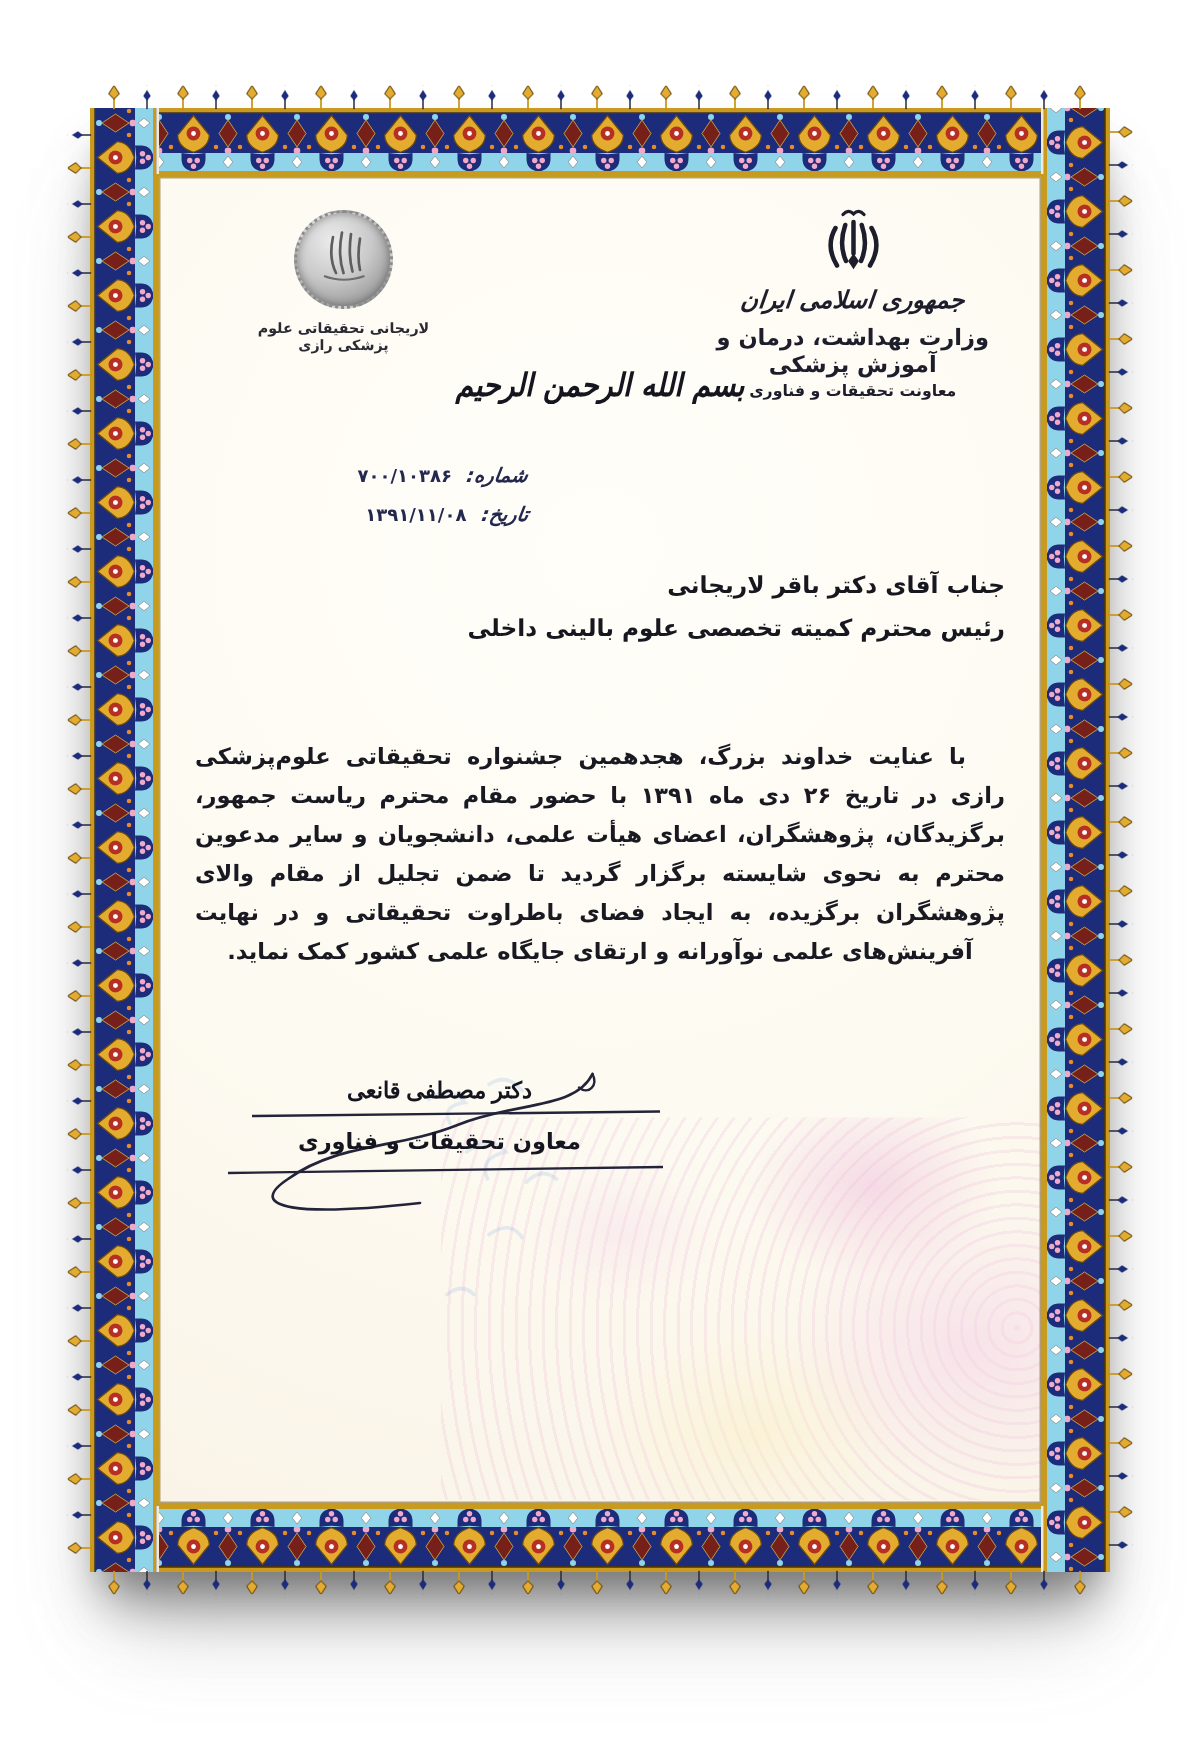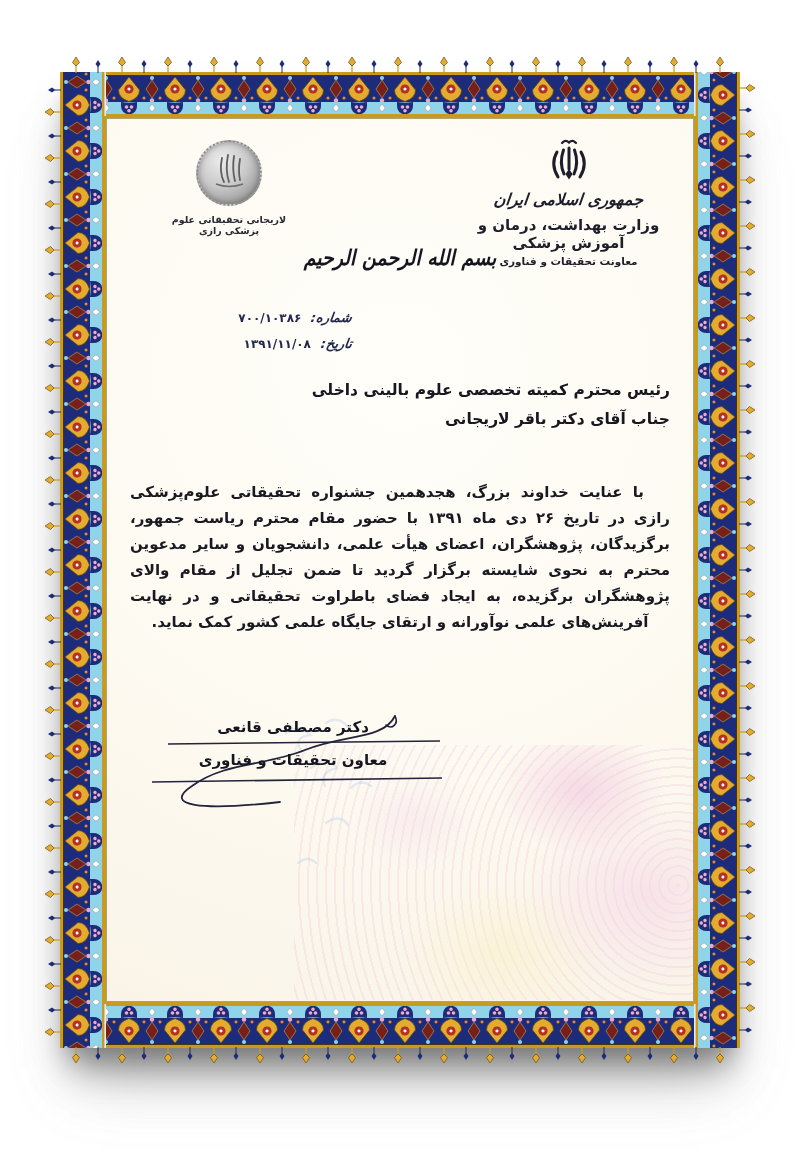--- a/index.html
+++ b/index.html
@@ -94,27 +94,27 @@
   .meta-label{font-size:13px;font-weight:bold;font-style:italic;transform:skewX(-8deg);}
   .meta-value{font-size:12px;font-weight:bold;letter-spacing:1.5px;}
 
   
   .recipient{position:absolute;right:24px;left:24px;top:258px;
     font-size:15.5px;font-weight:bold;color:#17171f;line-height:1.85;text-align:right;}
 
   
   .body-text{position:absolute;right:24px;left:24px;top:362px;color:#191922;}
   .body-text p{
-    margin:0 0 4px 0;font-size:15px;font-weight:bold;line-height:1.73;
+    margin:12px 0 4px 0;font-size:15px;font-weight:bold;line-height:1.73;
     text-align:justify;text-align-last:center;text-indent:26px;
   }
 
   
   .sig-block{position:absolute;left:52px;top:600px;width:270px;text-align:center;color:#15151f;}
-  .sig-name{font-size:15px;font-weight:bold;position:relative;z-index:2;}
+  .sig-name{font-size:15px;font-weight:bold;position:relative;z-index:2;font-family:Liberation Serif, serif;}
   .sig-title{font-size:15px;font-weight:bold;margin-top:15px;position:relative;z-index:2;}
   .sig-lines{position:absolute;left:-18px;top:-8px;width:320px;height:110px;z-index:1;}
 </style>
 </head>
 <body>
 
 <svg width="0" height="0" style="position:absolute" aria-hidden="true">
   <defs>
     <pattern id="bandPat" patternUnits="userSpaceOnUse" width="46" height="46">
       <rect width="46" height="46" fill="#1c2b7a"></rect>
@@ -256,22 +256,22 @@
           <span class="meta-label">شماره:</span>
           <span class="meta-value">۷۰۰/۱۰۳۸۶</span>
         </div>
         <div class="meta-row">
           <span class="meta-label">تاریخ:</span>
           <span class="meta-value">۱۳۹۱/۱۱/۰۸</span>
         </div>
       </div>
 
       <div class="recipient">
+        <div>جناب آقای دکتر باقر لاریجانی</div>
         <div>رئیس محترم کمیته تخصصی علوم بالینی داخلی</div>
-        <div>جناب آقای دکتر باقر لاریجانی</div>
       </div>
 
       <div class="body-text">
         <p>با عنایت خداوند بزرگ، هجدهمین جشنواره تحقیقاتی علوم‌پزشکی رازی در تاریخ ۲۶ دی ماه ۱۳۹۱ با حضور مقام محترم ریاست جمهور، برگزیدگان، پژوهشگران، اعضای هیأت علمی، دانشجویان و سایر مدعوین محترم به نحوی شایسته برگزار گردید تا ضمن تجلیل از مقام والای پژوهشگران برگزیده، به ایجاد فضای باطراوت تحقیقاتی و در نهایت آفرینش‌های علمی نوآورانه و ارتقای جایگاه علمی کشور کمک نماید.</p>
       </div>
 
       <div class="sig-block">
         <svg class="sig-lines" viewBox="0 0 320 110">
           <line x1="28" y1="34" x2="300" y2="31" stroke="#23233a" stroke-width="1.6"></line>
           <line x1="12" y1="72" x2="302" y2="68" stroke="#23233a" stroke-width="1.6"></line>

